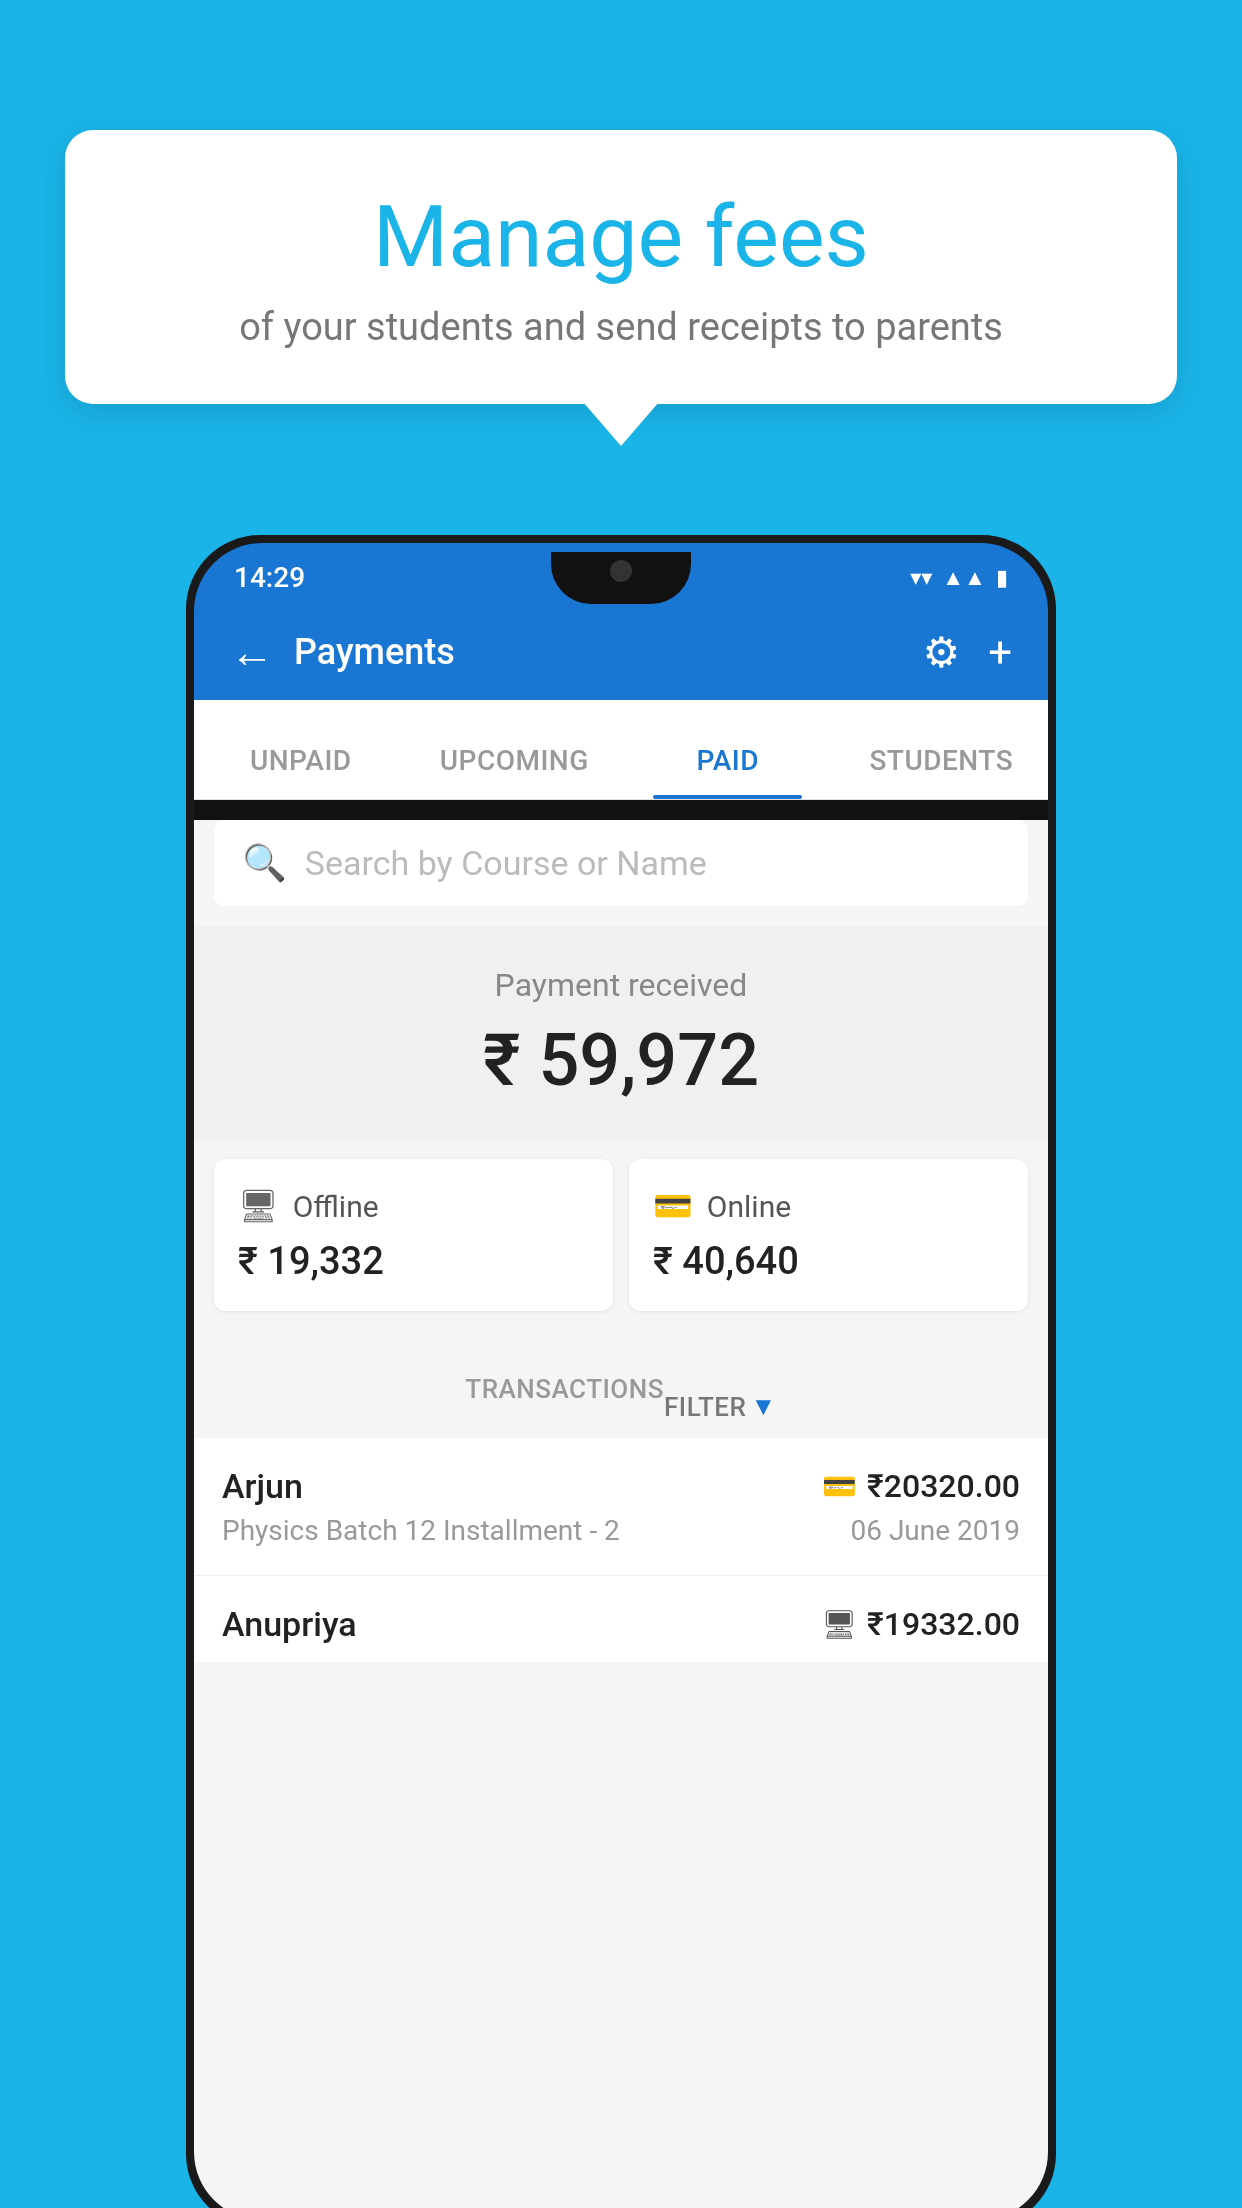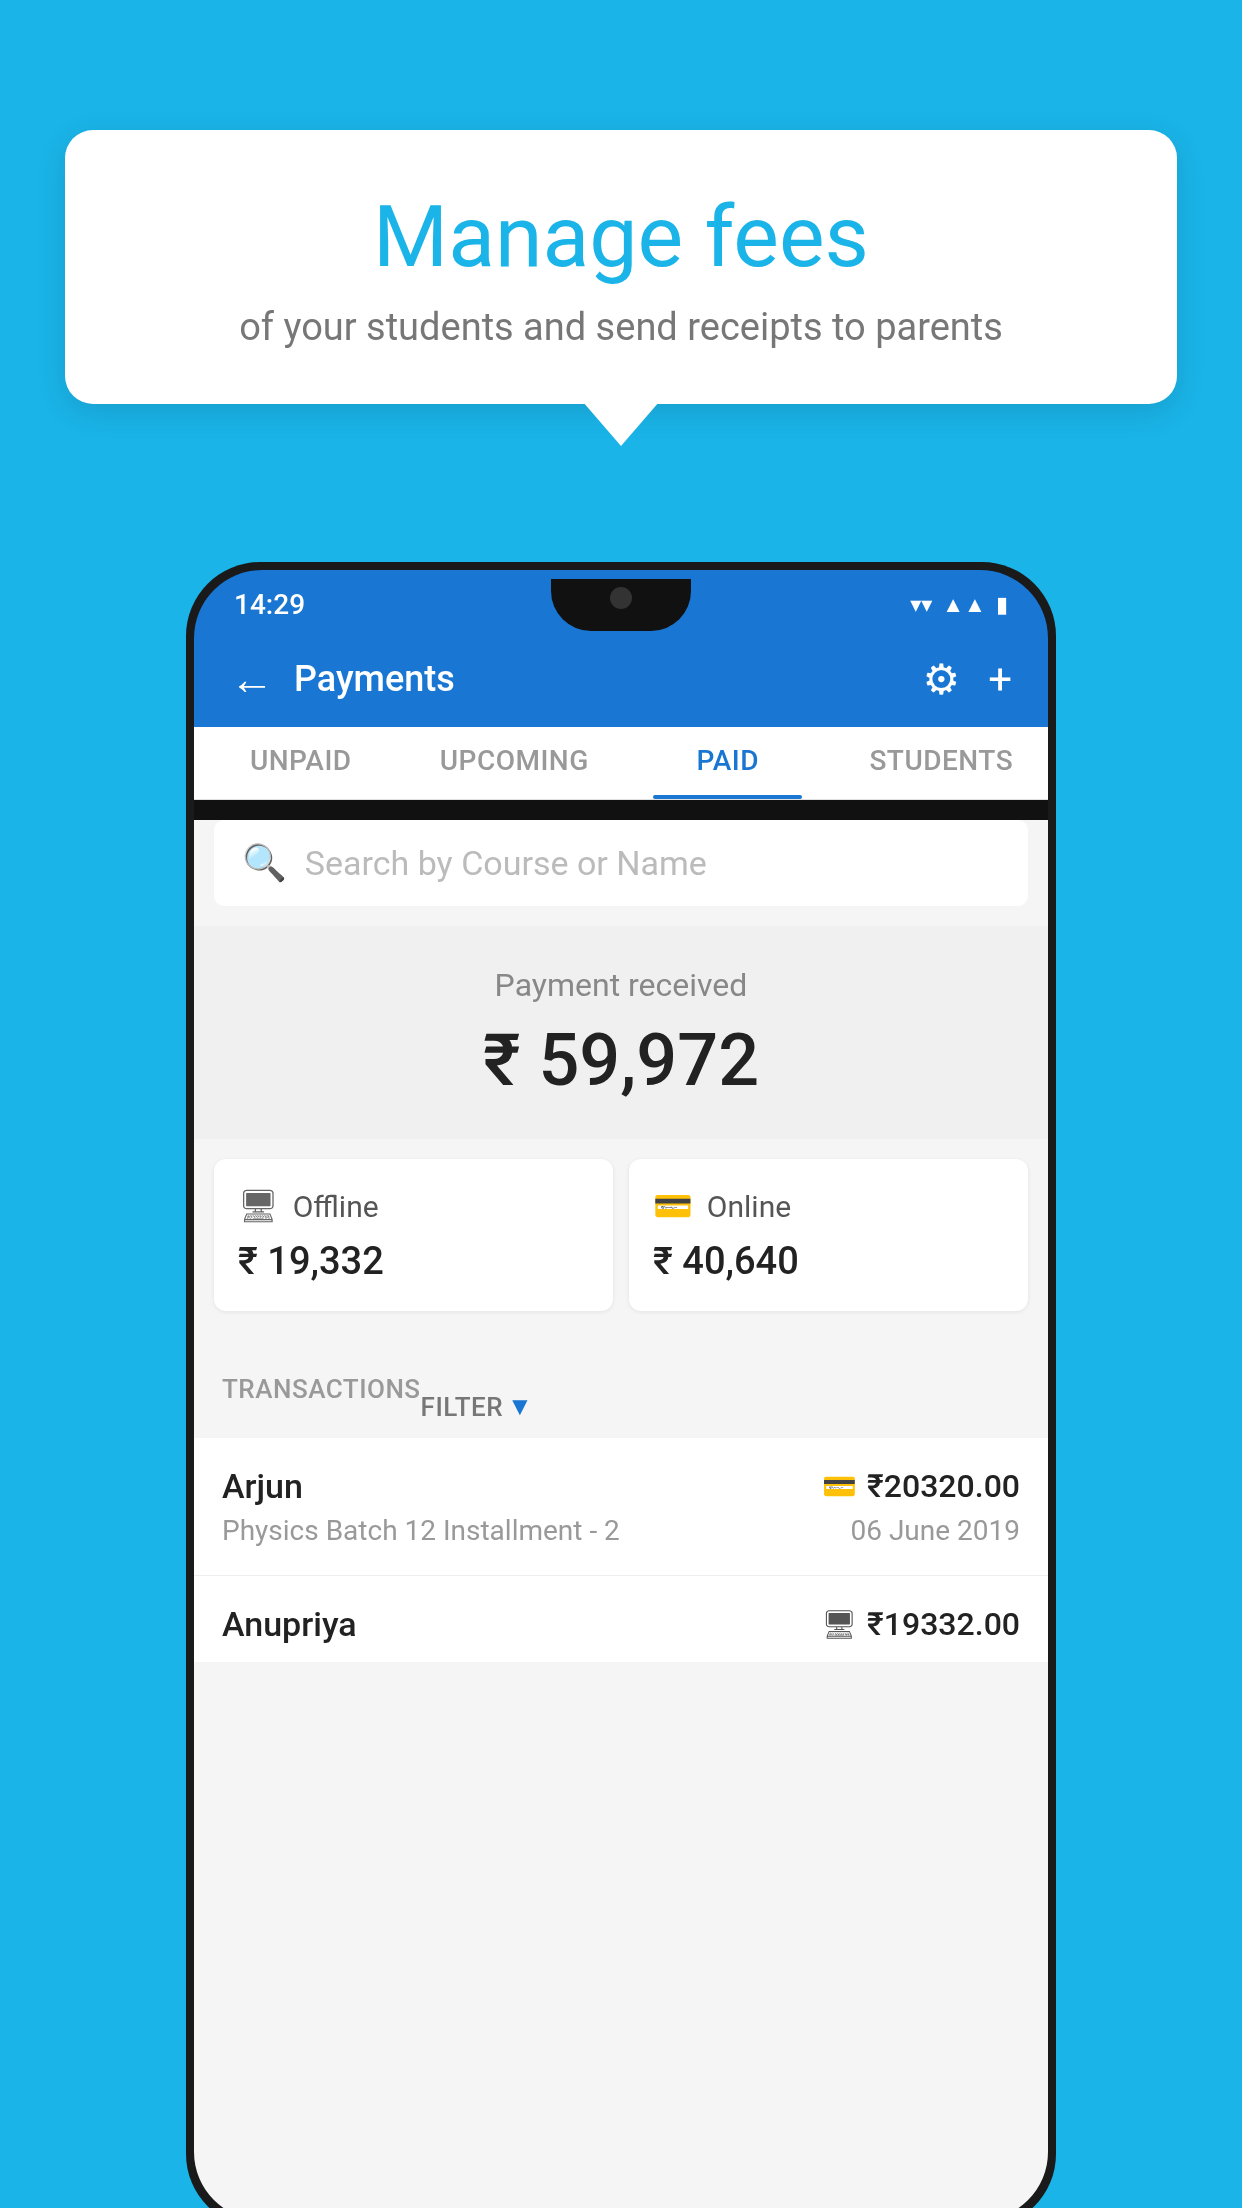--- a/index.html
+++ b/index.html
@@ -169,21 +169,21 @@
     
     .tab-bar {
       background: white;
       display: flex;
       border-bottom: 1px solid #e0e0e0;
     }
 
     .tab-item {
       flex: 1;
       text-align: center;
-      padding: 17px 0 22px;
+      padding: 44px 0 22px;
       font-size: 28px;
       font-weight: 500;
       color: #999;
       letter-spacing: 0.5px;
       cursor: pointer;
       position: relative;
     }
 
     .tab-item.active {
       color: #1976d2;
@@ -281,21 +281,21 @@
     .card-amount {
       color: #222;
       font-size: 38px;
       font-weight: 500;
       margin-top: 4px;
     }
 
     
     .transactions-header {
       display: flex;
-      justify-content: flex-start;
+      justify-content: center;
       align-items: center;
       padding: 24px 28px 16px;
       background: #f5f5f5;
     }
 
     .transactions-label {
       color: #999;
       font-size: 26px;
       font-weight: 500;
       letter-spacing: 0.5px;

